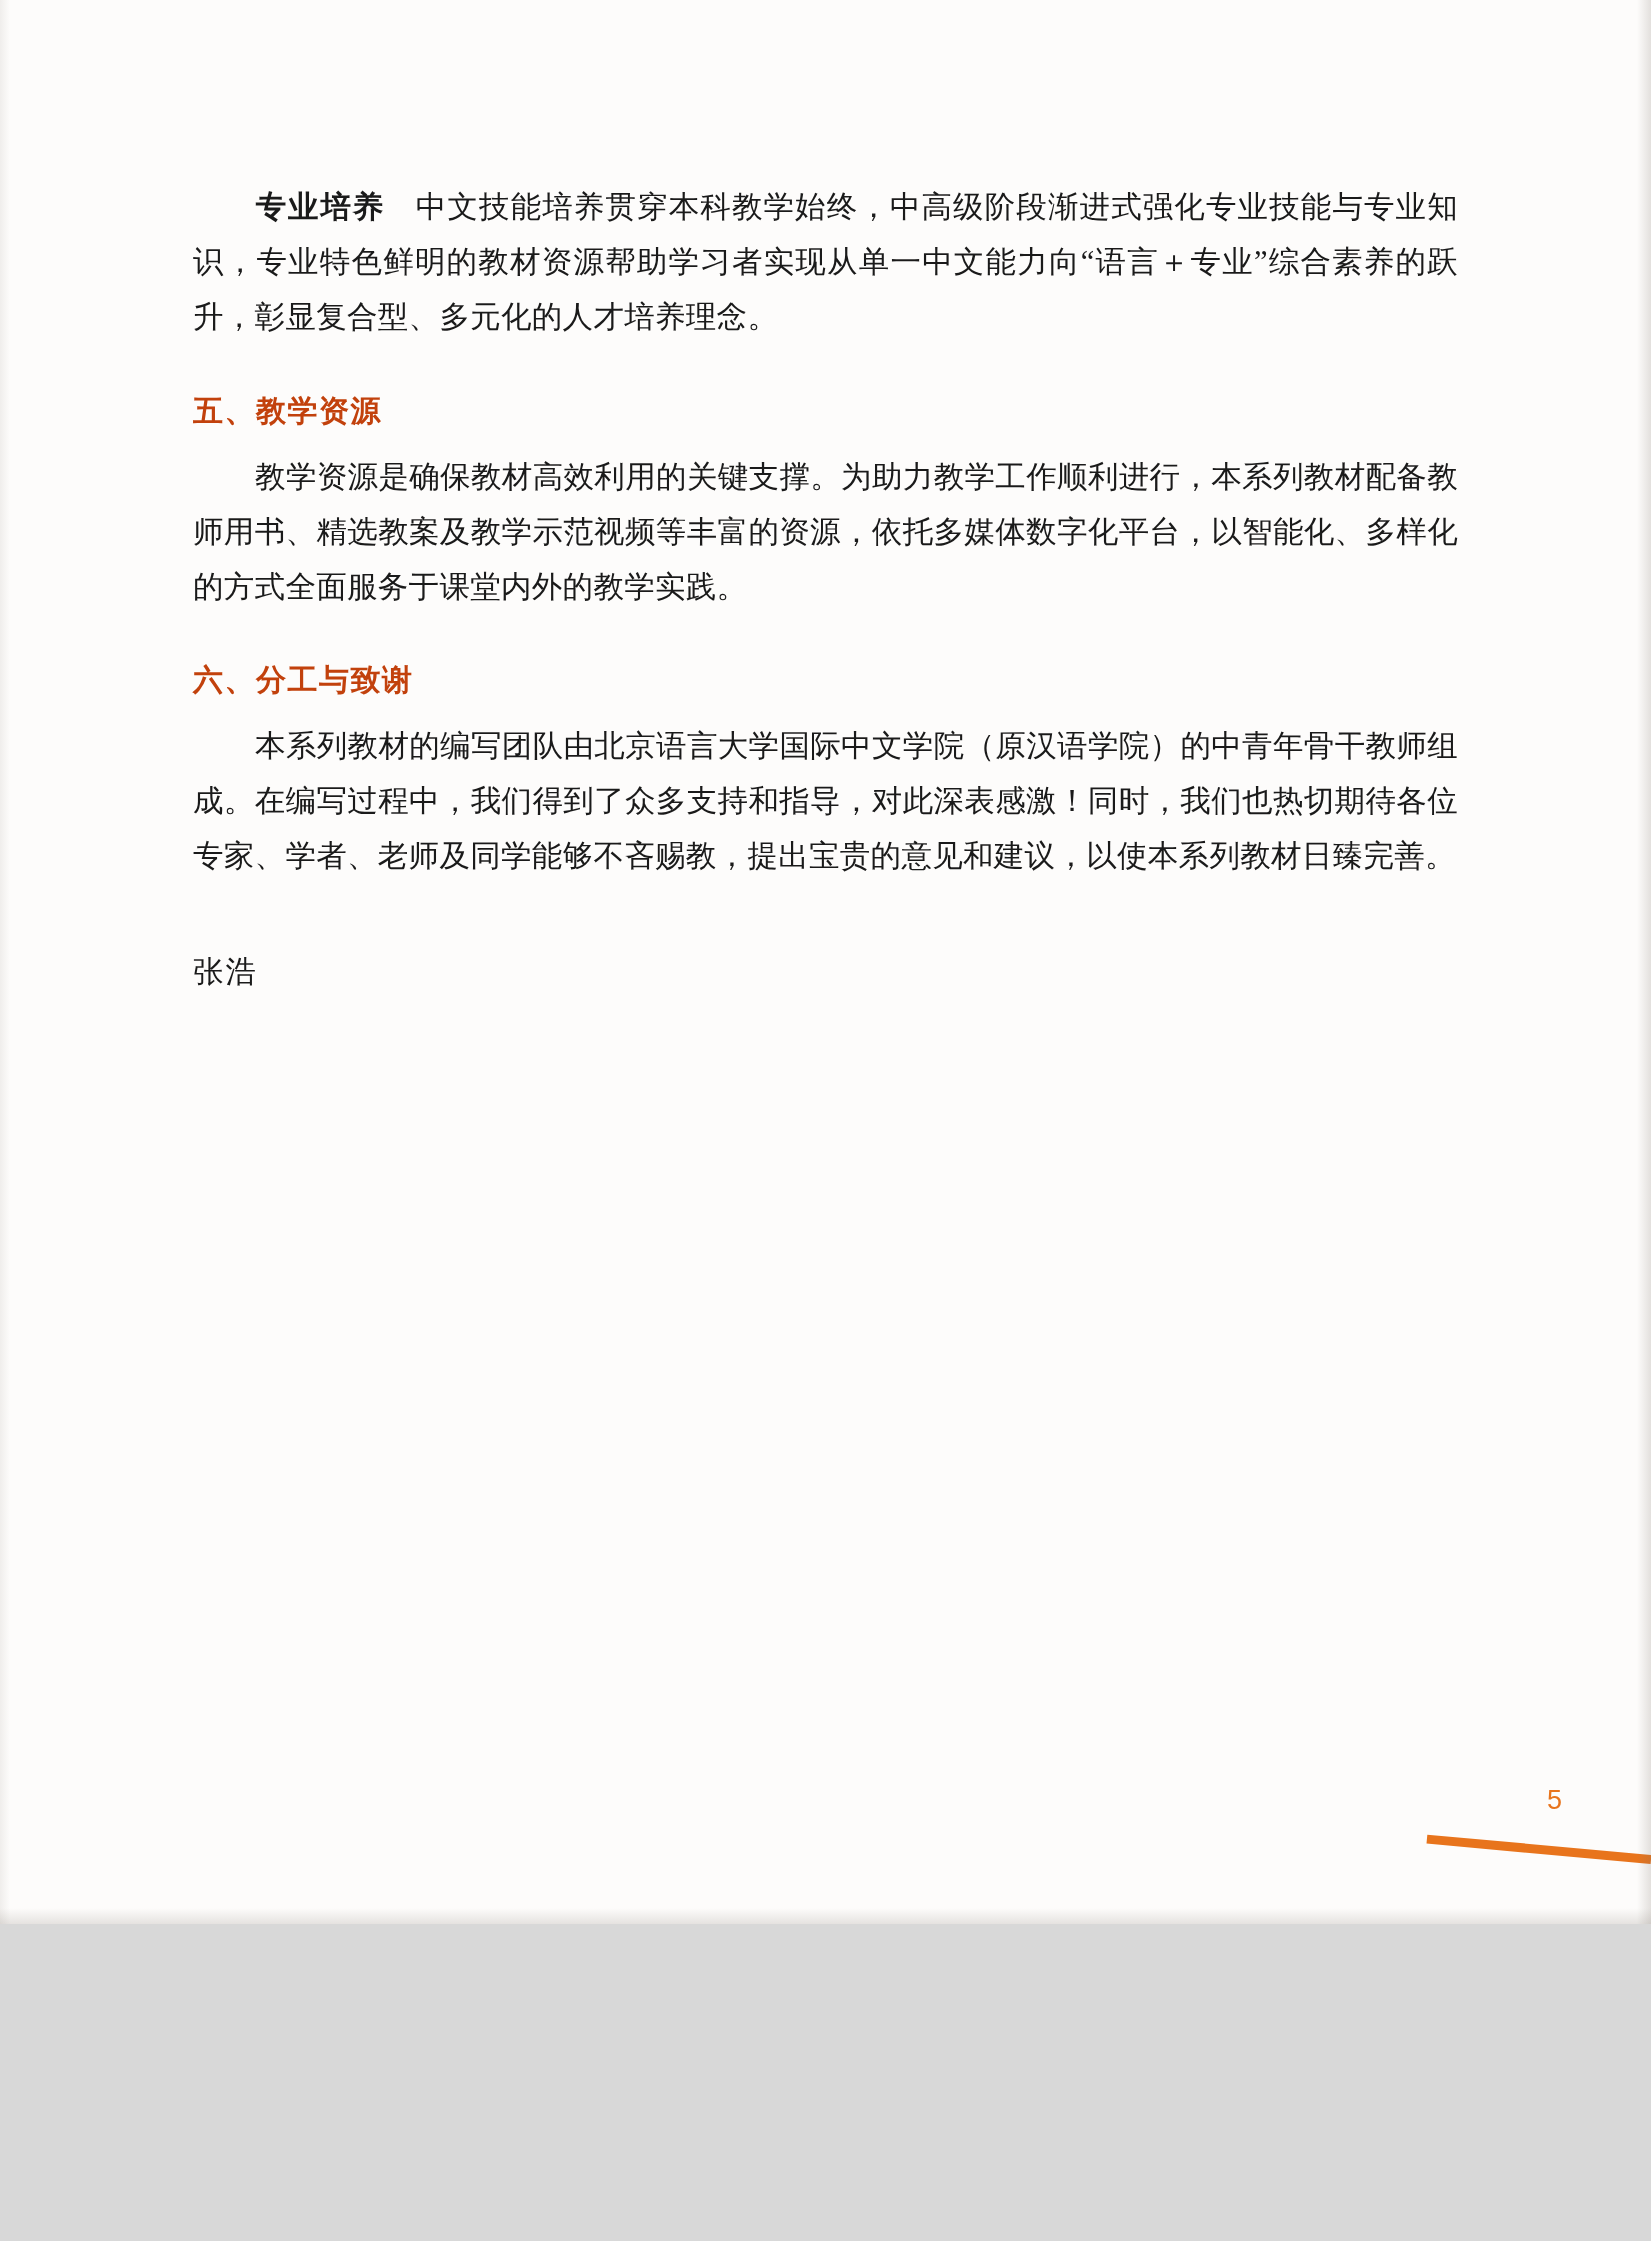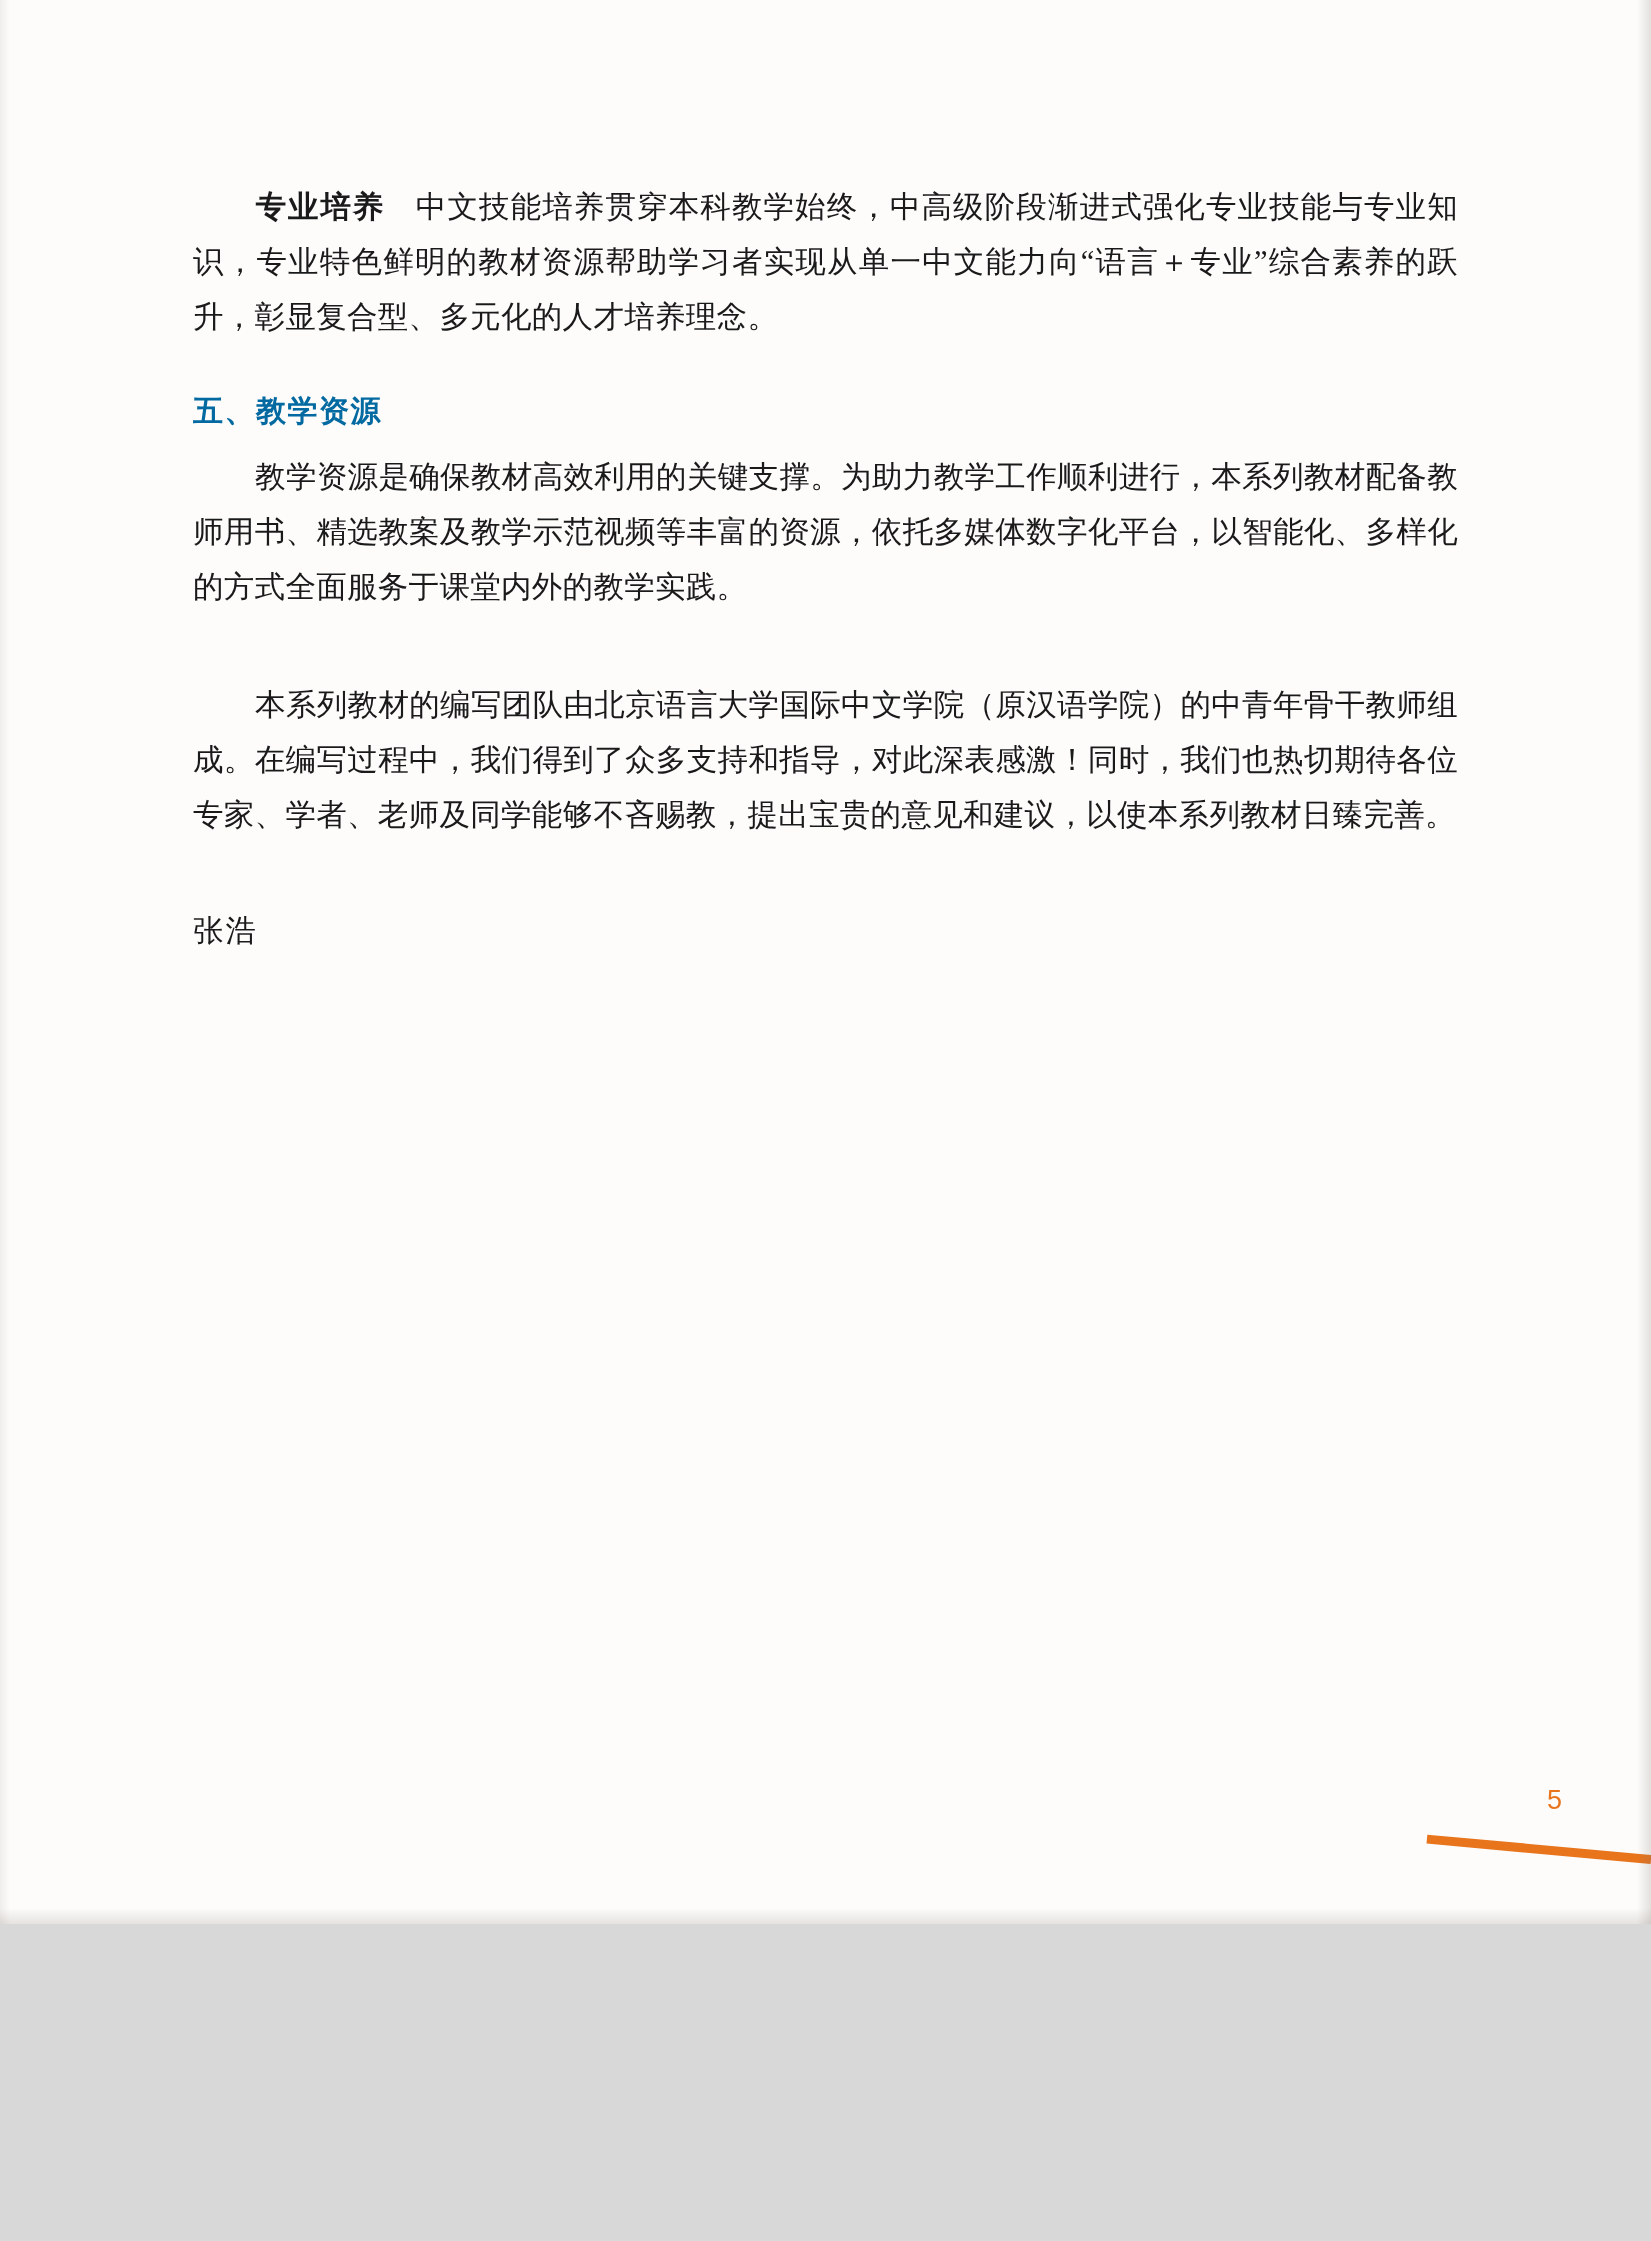--- a/index.html
+++ b/index.html
@@ -38,21 +38,21 @@
   .lead {
     font-weight: bold;
     letter-spacing: 1px;
   }
   .lead-gap {
     display: inline-block;
     width: 30px;
   }
   h2.section {
     font-family: "Liberation Sans", "DejaVu Sans", sans-serif;
-    color: #0369a1;
+    color: #c2410c;
     font-size: 30px;
     font-weight: bold;
     letter-spacing: 1.5px;
     margin: 0;
     padding: 0;
   }
   .sp-after-para1 { height: 46px; }
   .sp-after-head { height: 18px; }
   .sp-after-body { height: 45px; }
   .signature {
@@ -116,20 +116,21 @@
     <div class="sp-after-para1"></div>
 
     <h2 class="section">五、教学资源</h2>
 
     <div class="sp-after-head"></div>
 
     <p class="para"><span class="indent"></span><span>教学资源是确保教材高效利用的关键支撑。为助力教学工作顺利进行，本系列教材配备教师用书、精选教案及教学示范视频等丰富的资源，依托多媒体数字化平台，以智能化、多样化的方式全面服务于课堂内外的教学实践。</span></p>
 
     <div class="sp-after-body"></div>
 
+    <h2 class="section">六、分工与致谢</h2>
 
     <div class="sp-after-head"></div>
 
     <p class="para"><span class="indent"></span><span>本系列教材的编写团队由北京语言大学国际中文学院（原汉语学院）的中青年骨干教师组成。在编写过程中，我们得到了众多支持和指导，对此深表感激！同时，我们也热切期待各位专家、学者、老师及同学能够不吝赐教，提出宝贵的意见和建议，以使本系列教材日臻完善。</span></p>
 
     <div class="signature">
       <div class="name">张浩</div>
     </div>
 
   </div>

